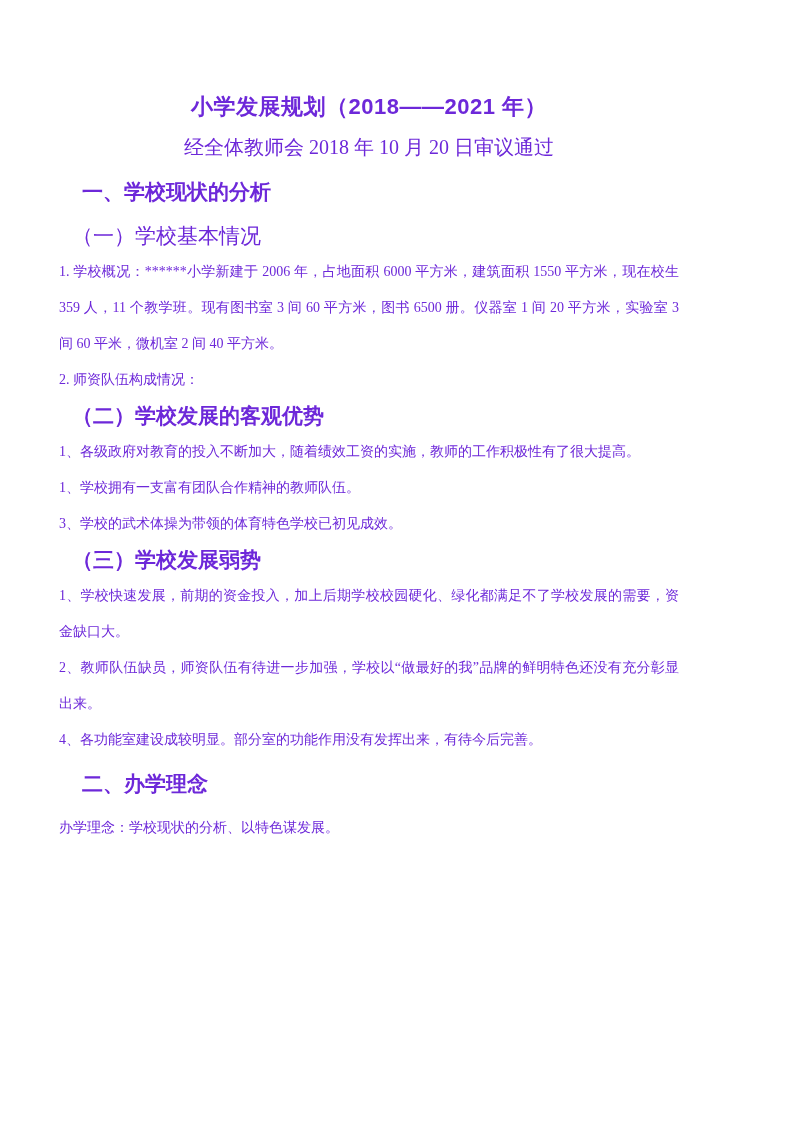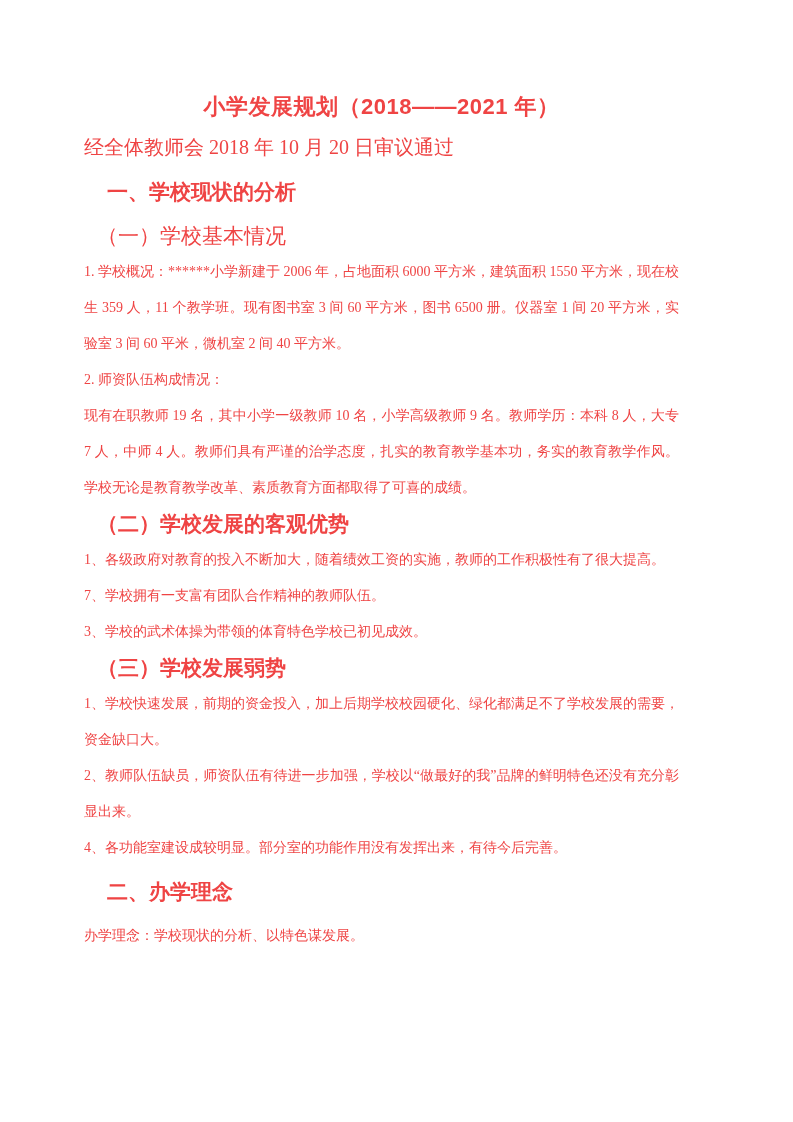--- a/index.html
+++ b/index.html
@@ -6,36 +6,37 @@
     margin: 0;
     padding: 0;
     background: #ffffff;
   }
   .page {
     position: relative;
     width: 793px;
     height: 1122px;
     box-sizing: border-box;
     background: #ffffff;
-    color: #ef4444;
-    padding: 86px 114px 0 84px;
+    color: #6d28d9;
+    padding: 86px 114px 0 59px;
     overflow: hidden;
     font-family: "Liberation Serif", "DejaVu Serif", serif;
     font-size: 21px;
   }
   .title {
     text-align: center;
     font-family: "Liberation Sans", "DejaVu Sans", sans-serif;
     font-weight: 700;
     font-size: 22px;
     line-height: 42px;
     margin: 0;
     letter-spacing: 0.5px;
   }
   .subtitle {
+    text-align: center;
     font-weight: 400;
     font-size: 20px;
     line-height: 38px;
     margin: 0;
   }
   .h-major {
     font-family: "Liberation Sans", "DejaVu Sans", sans-serif;
     font-weight: 700;
     font-size: 21px;
     line-height: 36px;
@@ -66,25 +67,24 @@
 <body>
 
 <div class="page">
   <div class="title">小学发展规划（2018——2021 年）</div>
   <div class="subtitle">经全体教师会 2018 年 10 月 20 日审议通过</div>
 
   <div class="h-major">一、学校现状的分析</div>
   <div class="h-sub">（一）学校基本情况</div>
   <div class="para">1. 学校概况：******小学新建于 2006 年，占地面积 6000 平方米，建筑面积 1550 平方米，现在校生 359 人，11 个教学班。现有图书室 3 间 60 平方米，图书 6500 册。仪器室 1 间 20 平方米，实验室 3 间 60 平米，微机室 2 间 40 平方米。</div>
   <div class="para">2. 师资队伍构成情况：</div>
-  <div class="para">现有在职教师 19 名，其中小学一级教师 10 名，小学高级教师 9 名。教师学历：本科 8 人，大专 7 人，中师 4 人。教师们具有严谨的治学态度，扎实的教育教学基本功，务实的教育教学作风。学校无论是教育教学改革、素质教育方面都取得了可喜的成绩。</div>
 
   <div class="h-sub bold">（二）学校发展的客观优势</div>
   <div class="para">1、各级政府对教育的投入不断加大，随着绩效工资的实施，教师的工作积极性有了很大提高。</div>
-  <div class="para">7、学校拥有一支富有团队合作精神的教师队伍。</div>
+  <div class="para">1、学校拥有一支富有团队合作精神的教师队伍。</div>
   <div class="para">3、学校的武术体操为带领的体育特色学校已初见成效。</div>
 
   <div class="h-sub bold">（三）学校发展弱势</div>
   <div class="para">1、学校快速发展，前期的资金投入，加上后期学校校园硬化、绿化都满足不了学校发展的需要，资金缺口大。</div>
   <div class="para">2、教师队伍缺员，师资队伍有待进一步加强，学校以“做最好的我”品牌的鲜明特色还没有充分彰显出来。</div>
   <div class="para">4、各功能室建设成较明显。部分室的功能作用没有发挥出来，有待今后完善。</div>
 
   <div class="h-major">二、办学理念</div>
   <div class="para">办学理念：学校现状的分析、以特色谋发展。</div>
 </div>

